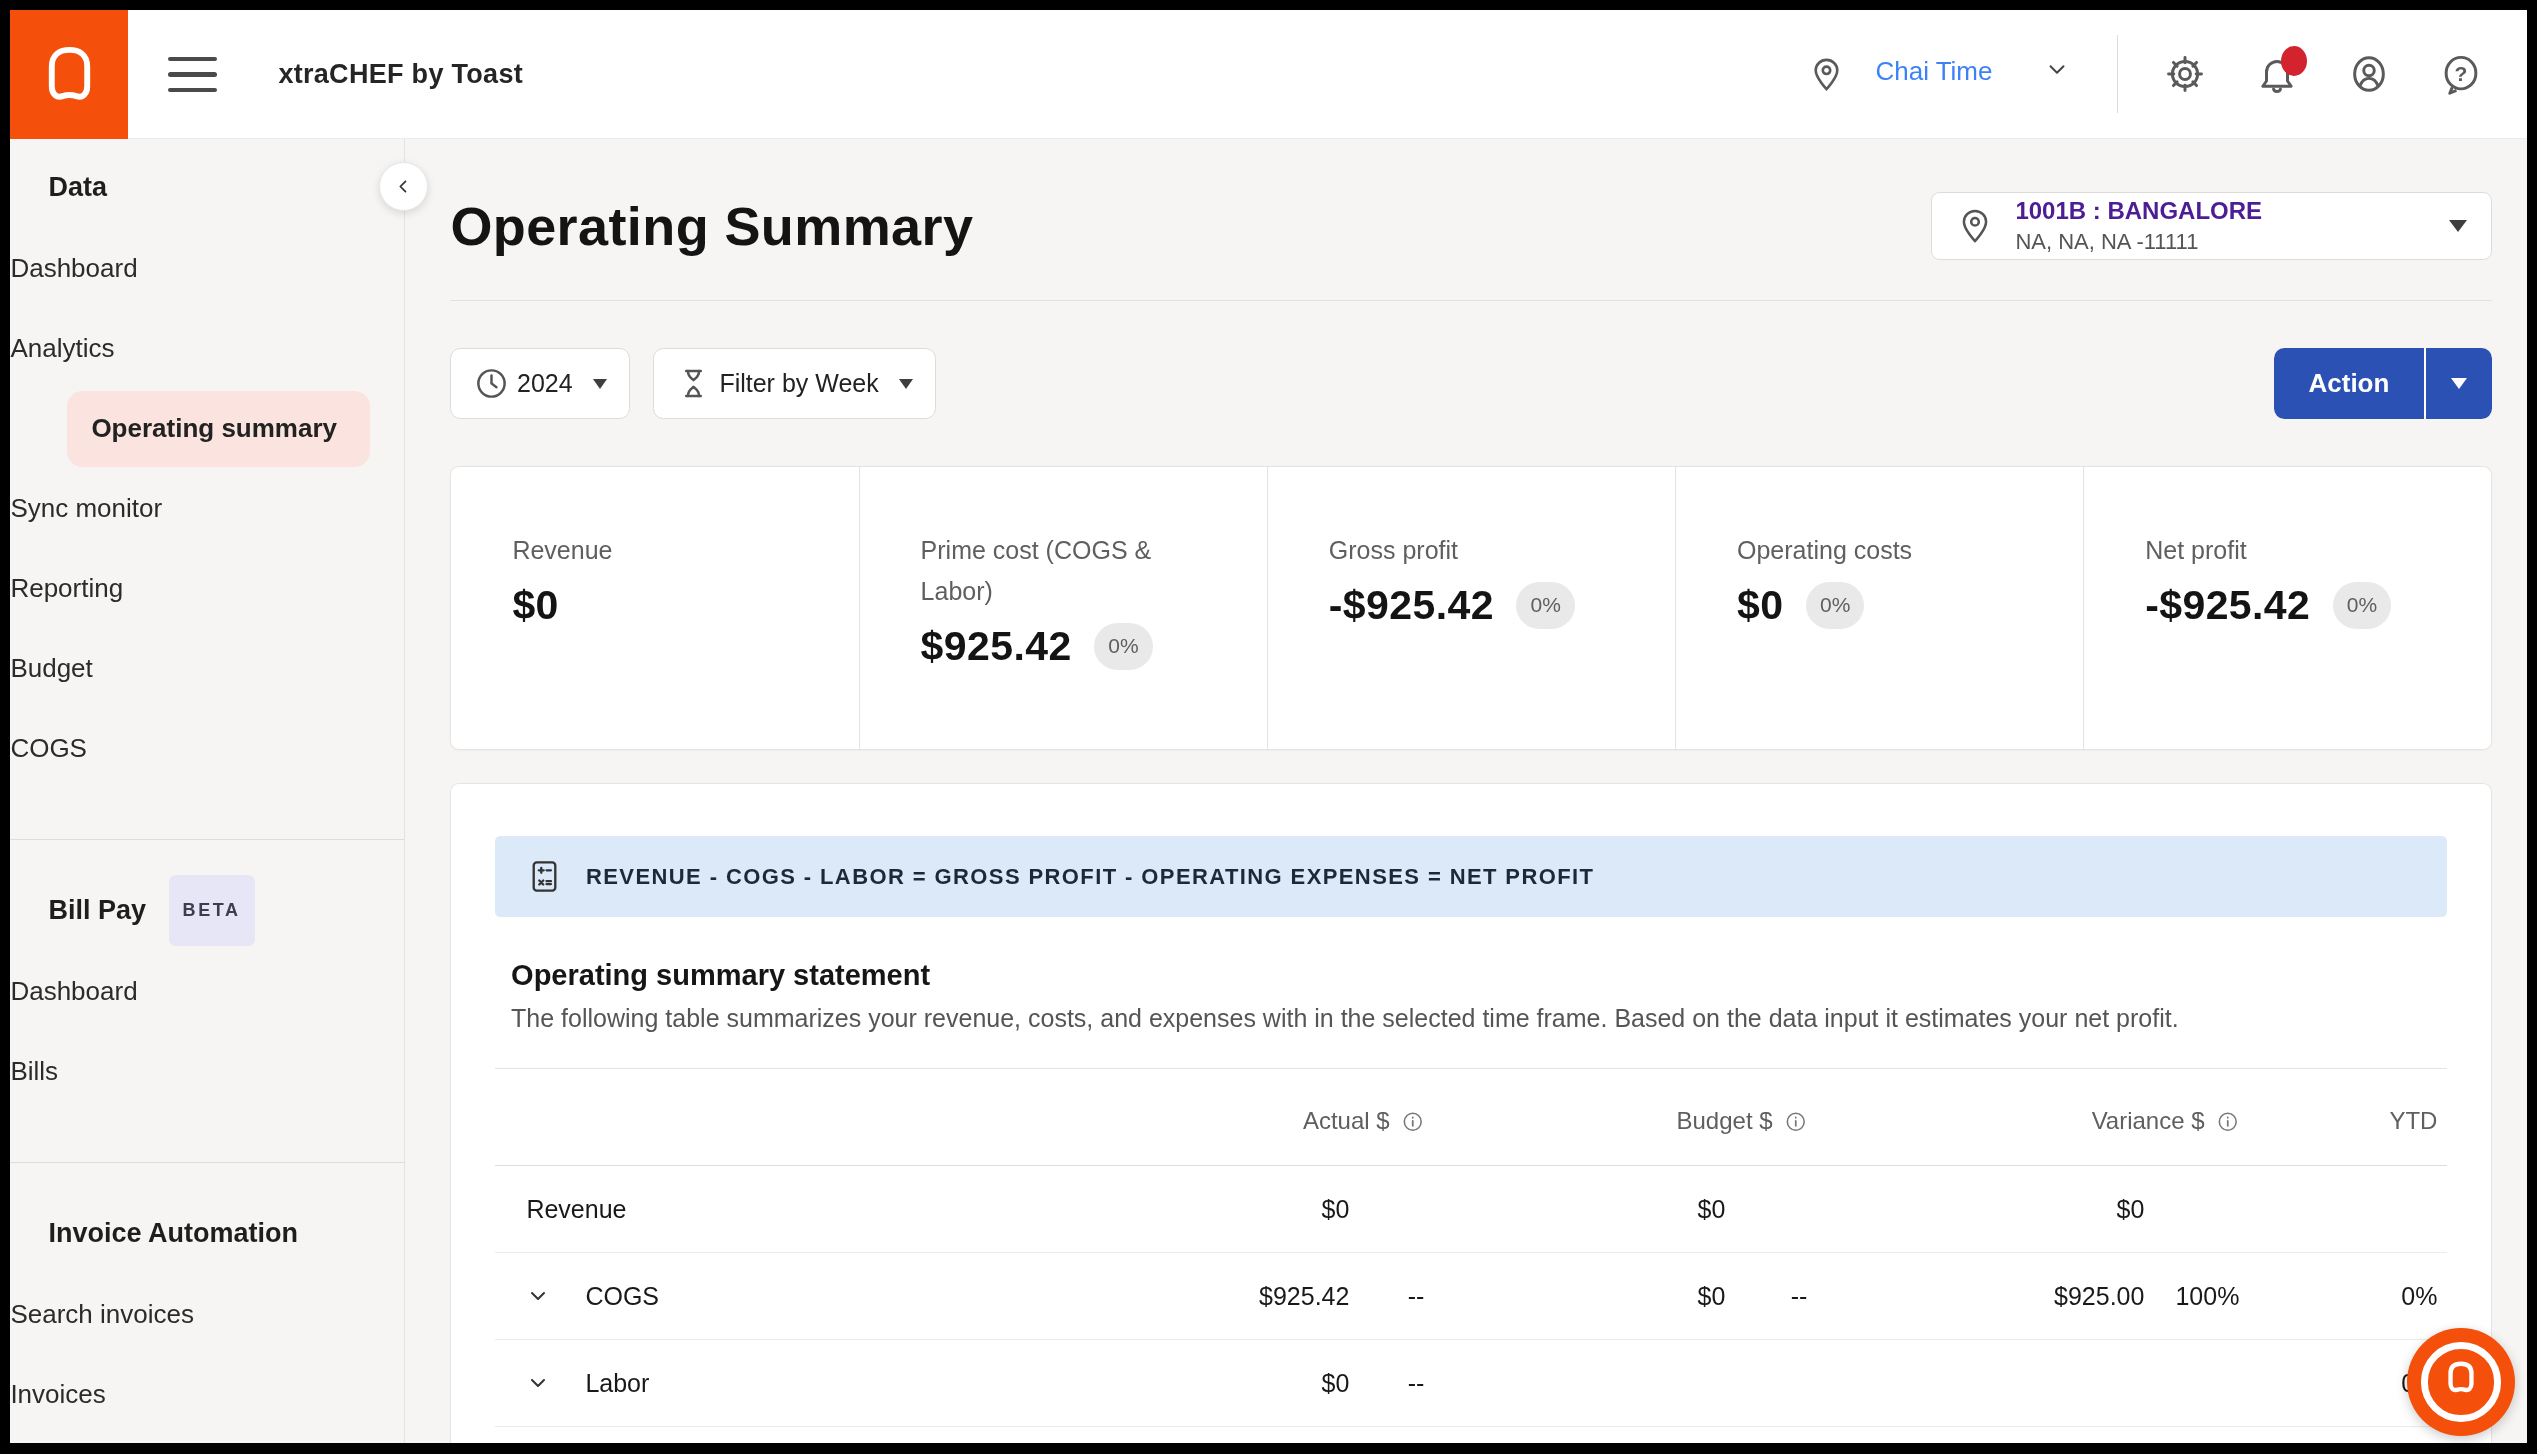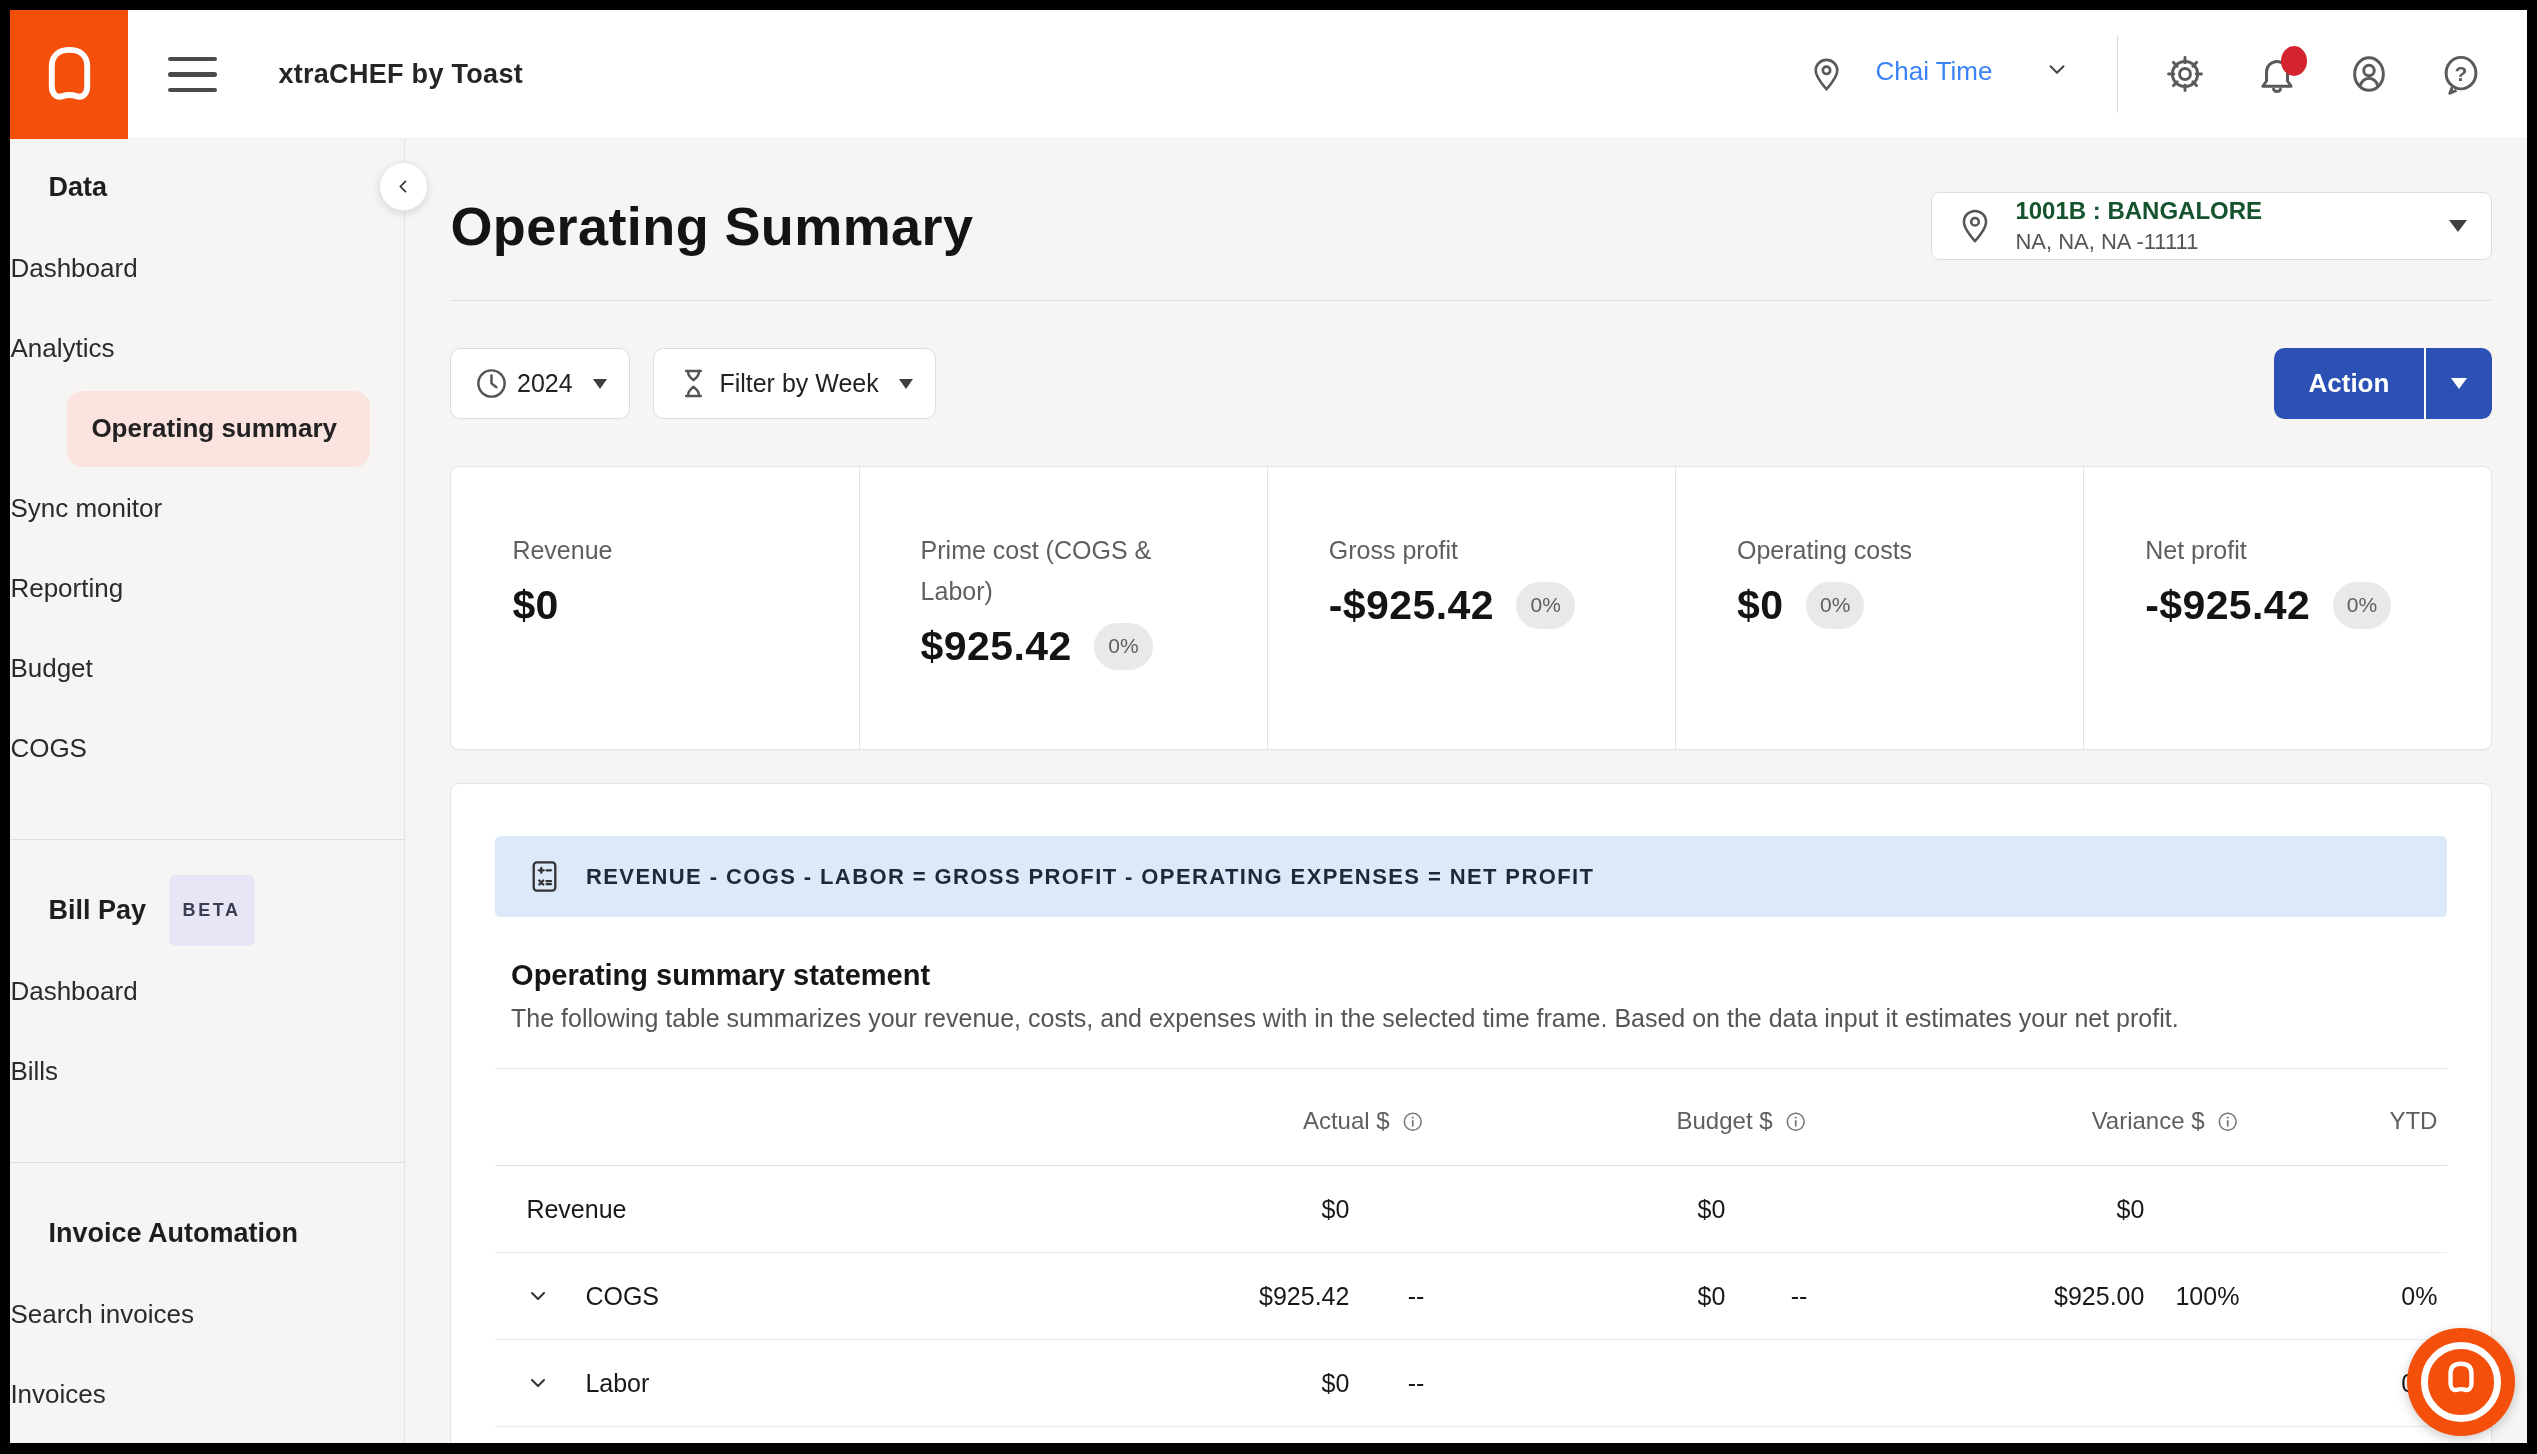--- a/index.html
+++ b/index.html
@@ -30,21 +30,21 @@
   .side-item { height:80px; display:flex; align-items:center; font-size:26px; color:#2b2b2b; cursor:pointer; }
   .side-item.active { height:76px; margin:2.6px 34px 1.7px 57px; padding-left:24px; background:#fbe3df; border-radius:15.7px; font-weight:700; color:#222; }
   .side-div { border:none; border-top:0.9px solid #ddd; margin-top:50px; }
 
   
   .main { flex:1; background:#f6f5f3; padding:0 35px 0 45px; position:relative; overflow:hidden; }
   .page-head { display:flex; justify-content:space-between; align-items:center; margin-top:49px; height:75px; }
   .page-title { font-size:54px; font-weight:700; color:#141414; letter-spacing:0.4px; }
   .location-card { width:561px; height:68px; background:#fff; border:0.9px solid #dcdcdc; border-radius:8.7px; display:flex; align-items:center; padding:0 24px; gap:21px; cursor:pointer; }
   .loc-lines { display:flex; flex-direction:column; gap:4.3px; }
-  .loc-line1 { font-size:24px; font-weight:600; color:#14532d; }
+  .loc-line1 { font-size:24px; font-weight:600; color:#4c1d95; }
   .loc-line2 { font-size:22px; color:#555; }
   .tri { width:0; height:0; border-left:9.6px solid transparent; border-right:9.6px solid transparent; border-top:12px solid #3f3f3f; }
   .location-card .tri { margin-left:auto; }
   .head-div { border:none; border-top:0.9px solid #e3e1de; margin-top:37px; }
 
   .filters { display:flex; align-items:center; margin-top:47px; gap:22.6px; }
   .chip { height:71px; background:#fff; border:0.9px solid #dcdcdc; border-radius:10.4px; display:flex; align-items:center; padding:0 22.6px; gap:8px; cursor:pointer; }
   .chip-label { font-size:25px; font-weight:500; color:#222; }
   .chip .tri { margin-left:12px; border-left-width:7.8px; border-right-width:7.8px; border-top-width:10.4px; }
   .chip-lines { display:flex; flex-direction:column; gap:2.6px; }

